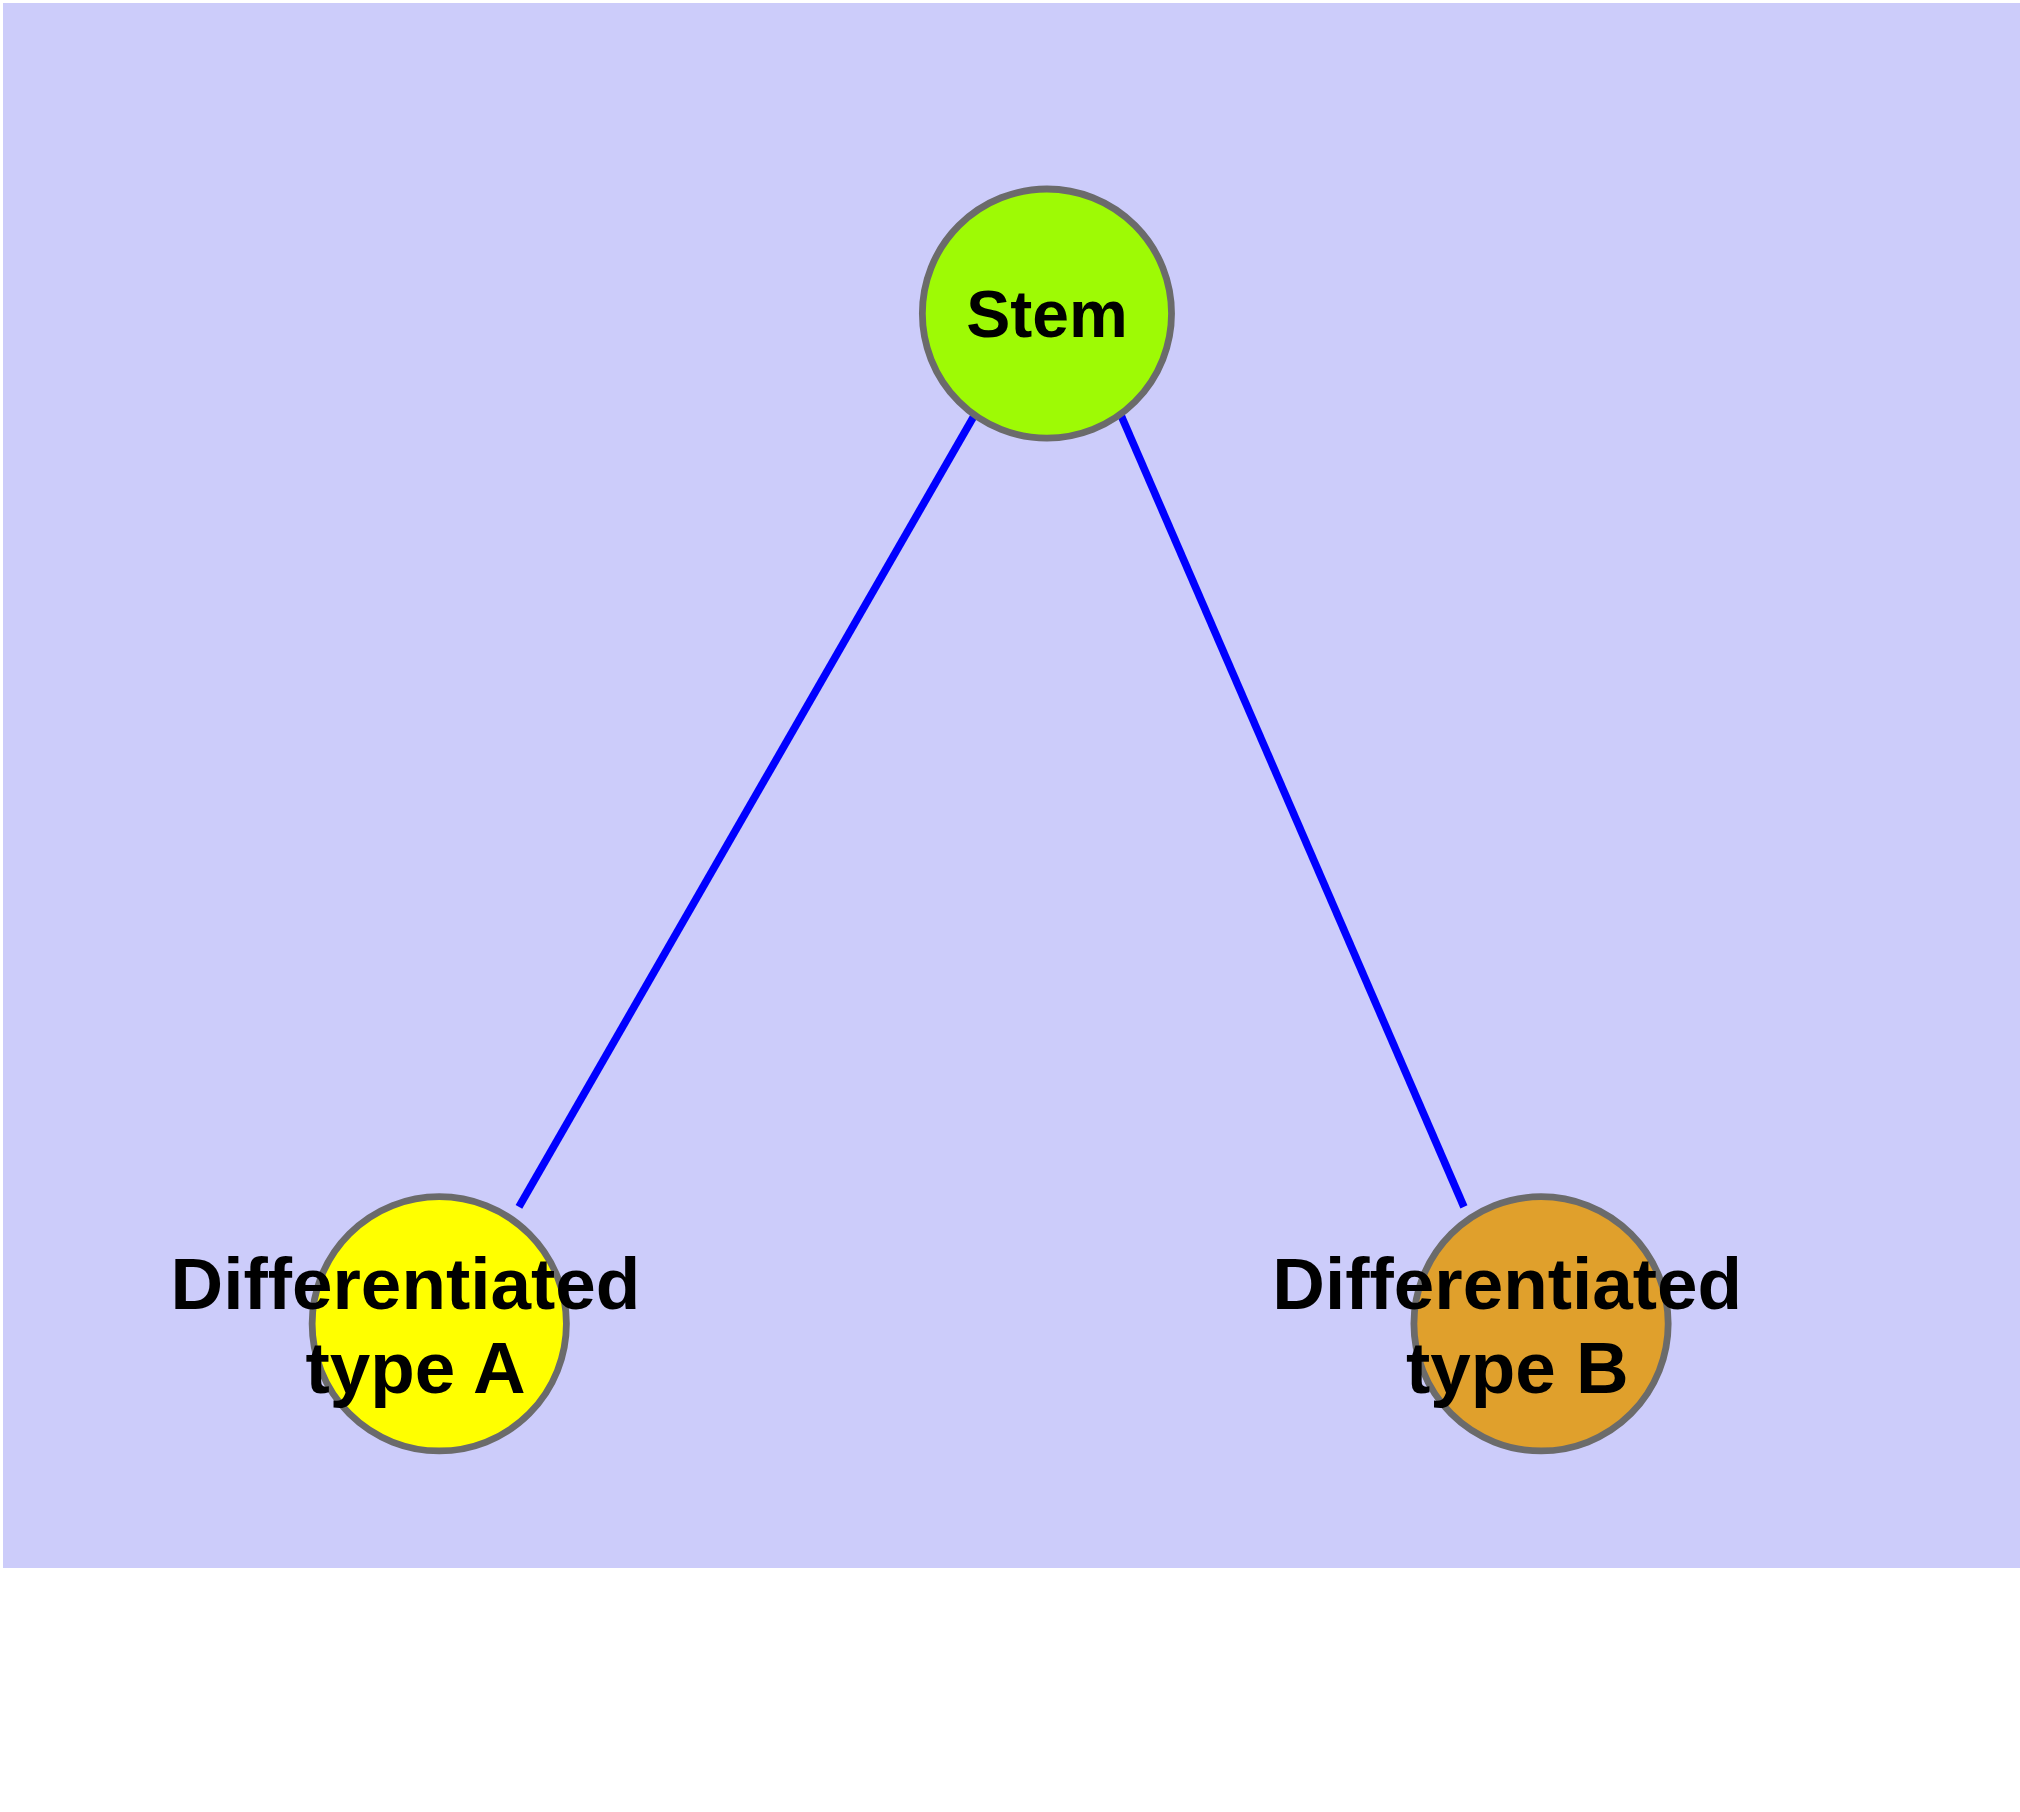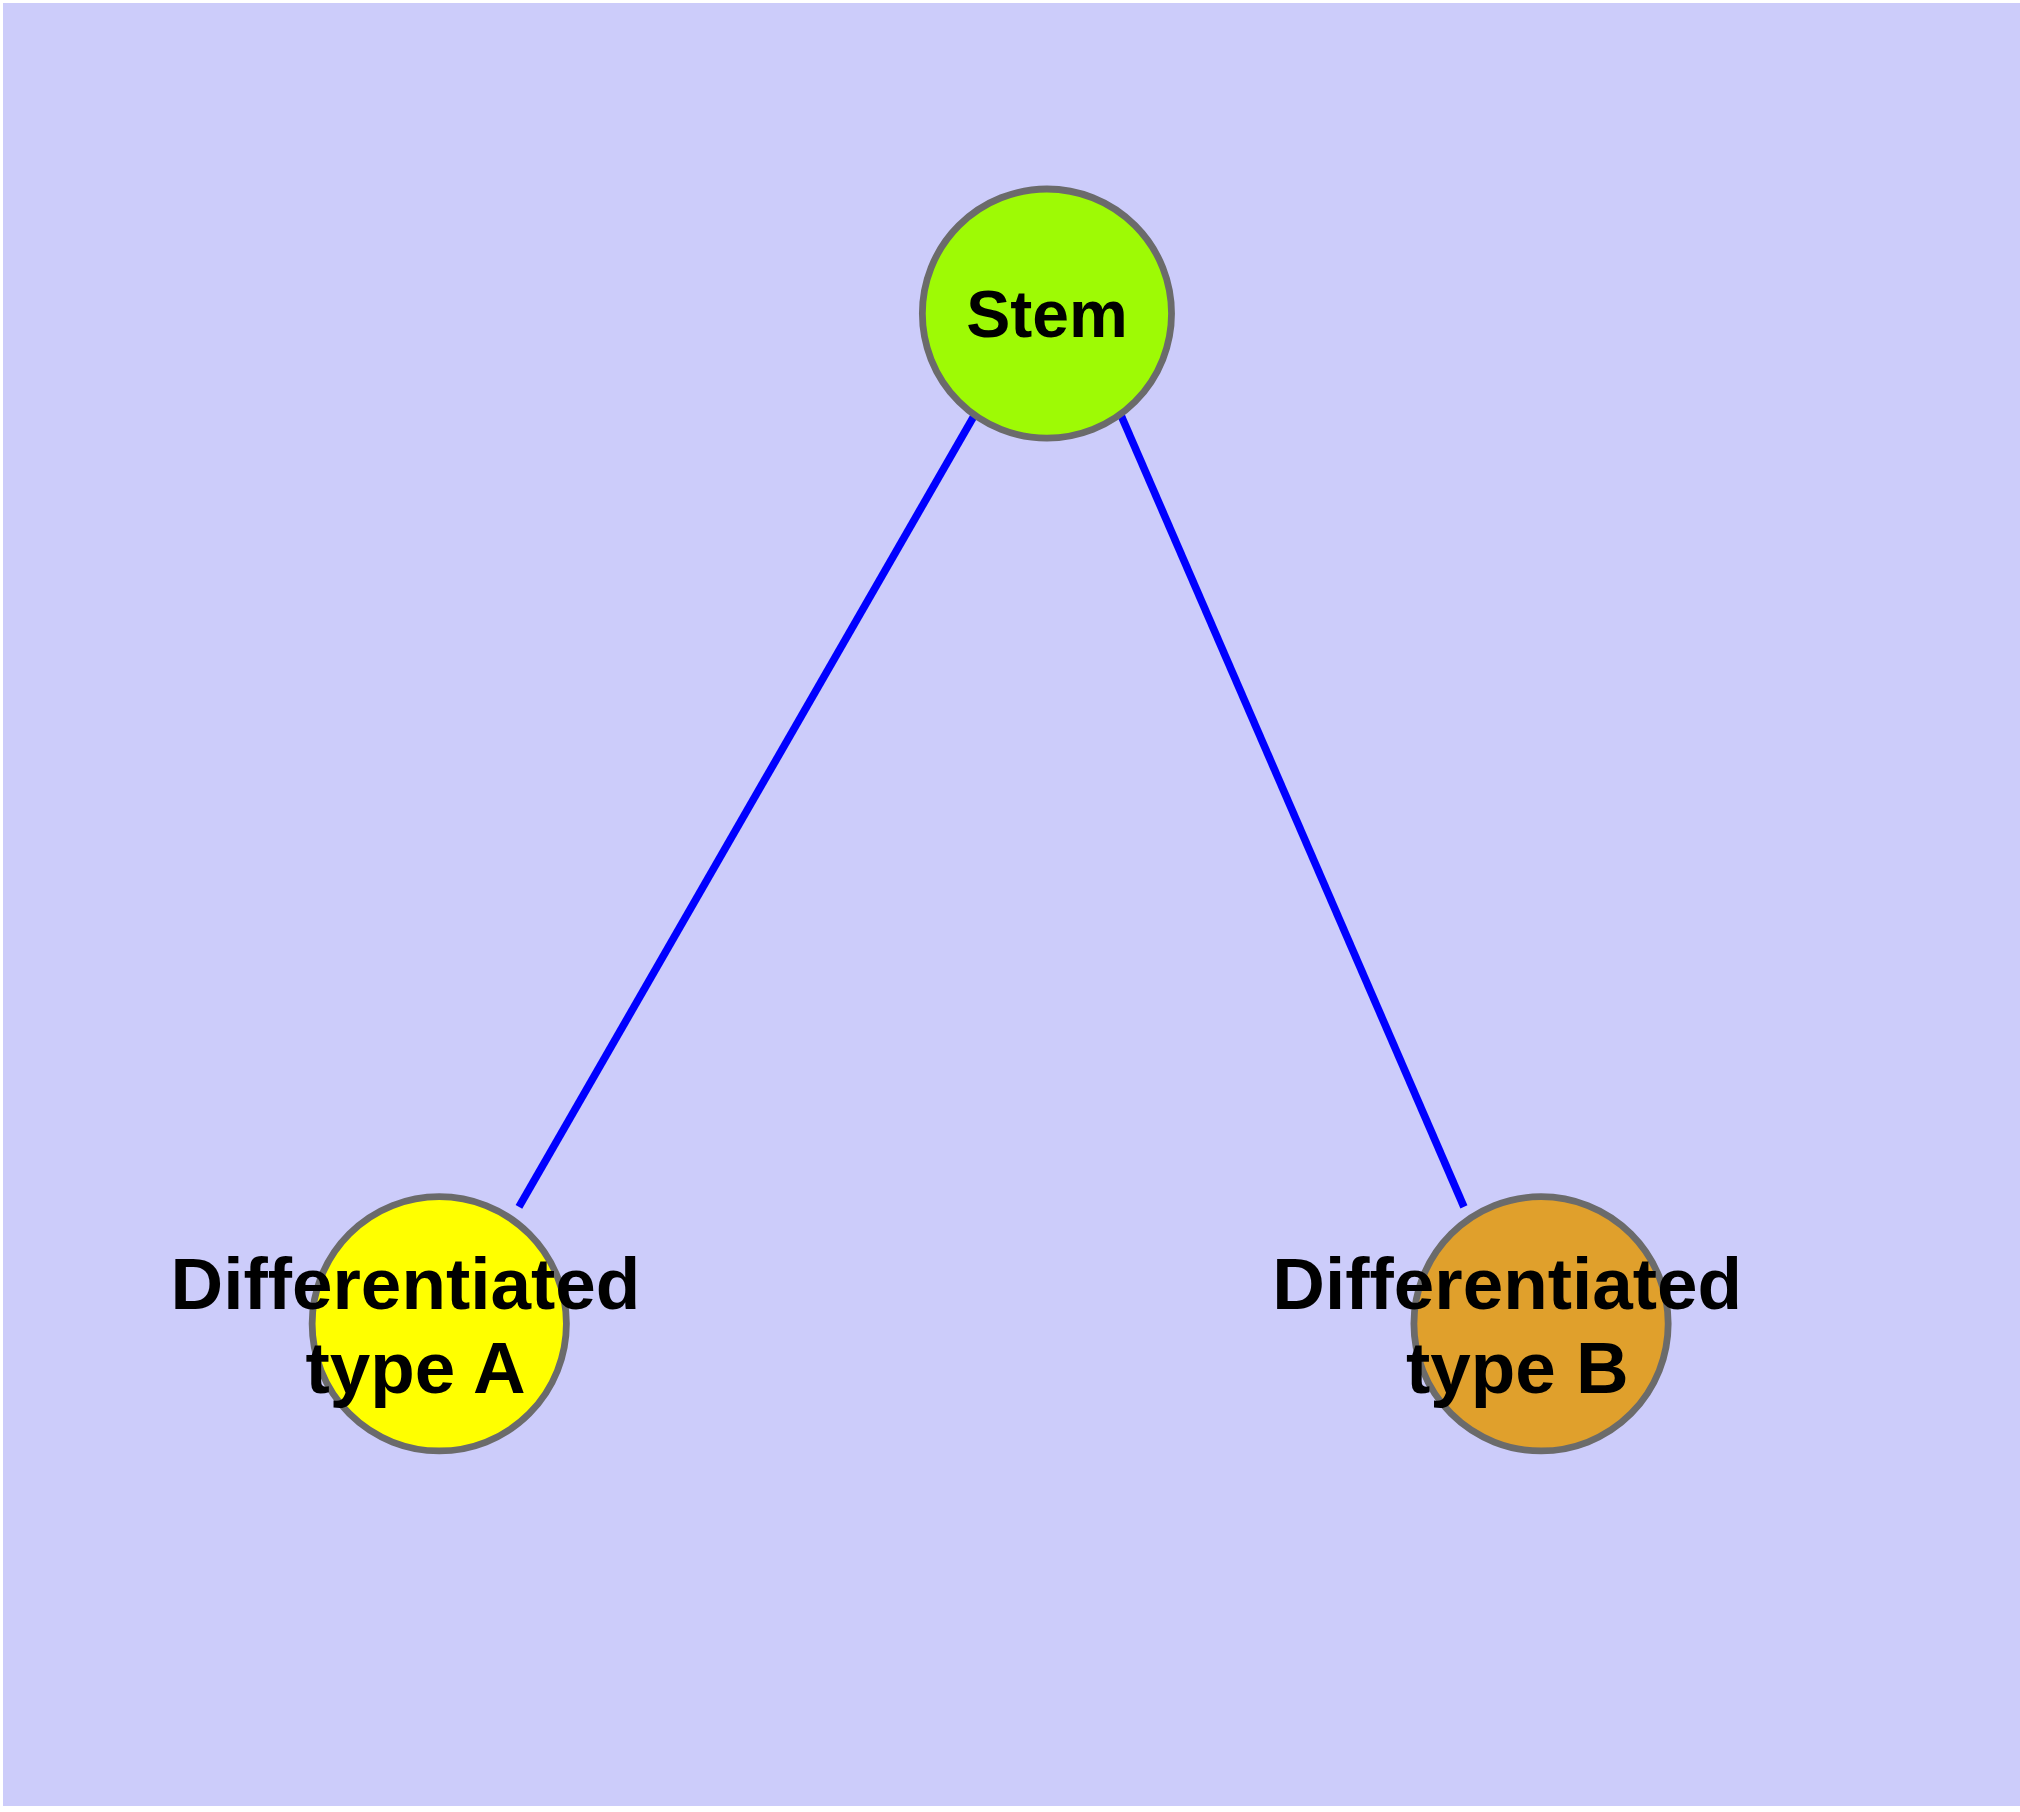--- a/index.html
+++ b/index.html
@@ -3,21 +3,21 @@
 <meta charset="utf-8">
 <style>
   html, body {
     margin: 0;
     padding: 0;
     background: #ffffff;
   }
   #stage {
     position: relative;
     width: 2021px;
-    height: 1812px;
+    height: 1568px;
     overflow: hidden;
     background: #ffffff;
   }
   #canvas-bg {
     position: absolute;
     left: 2.5px;
     top: 2.5px;
     width: 2018px;
     height: 1803px;
     background: #ccccfa;

